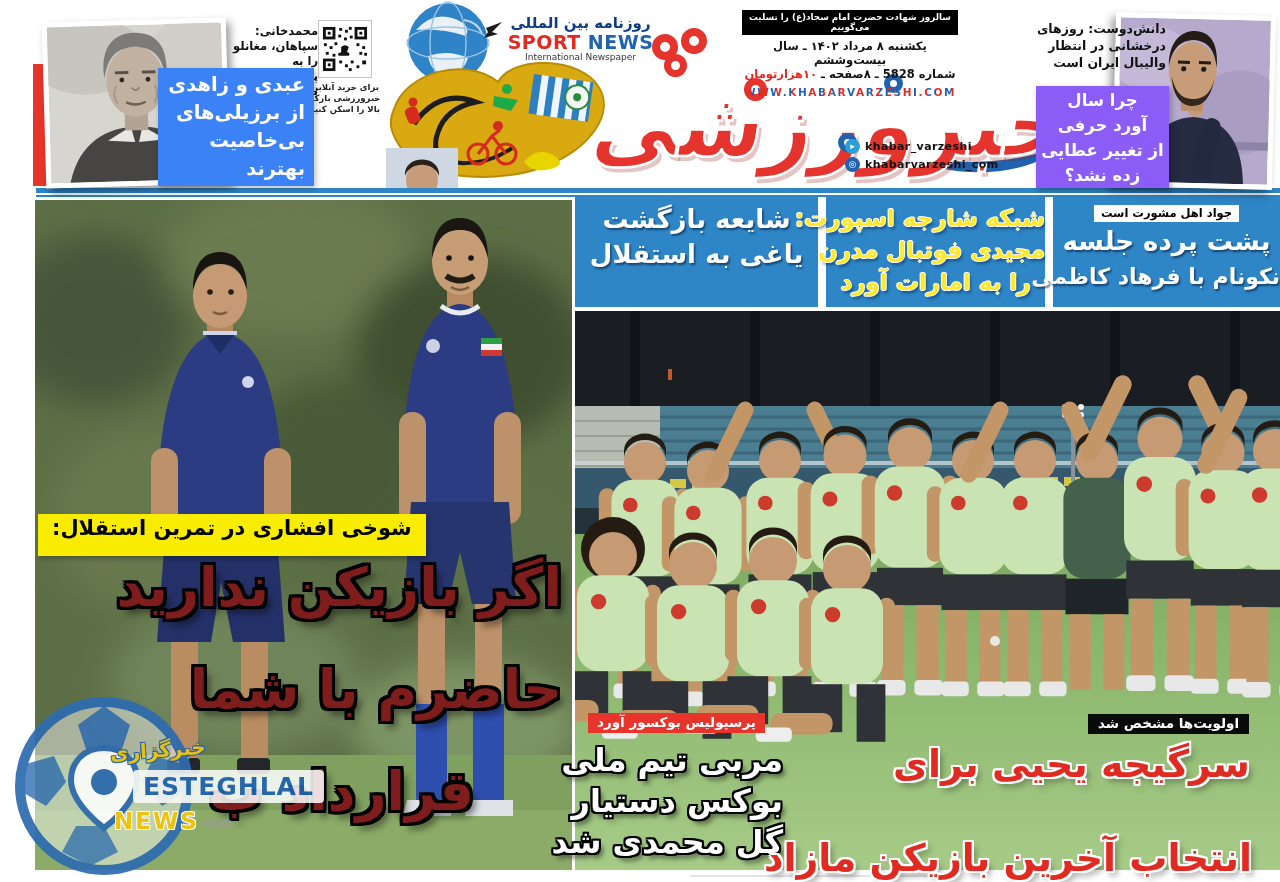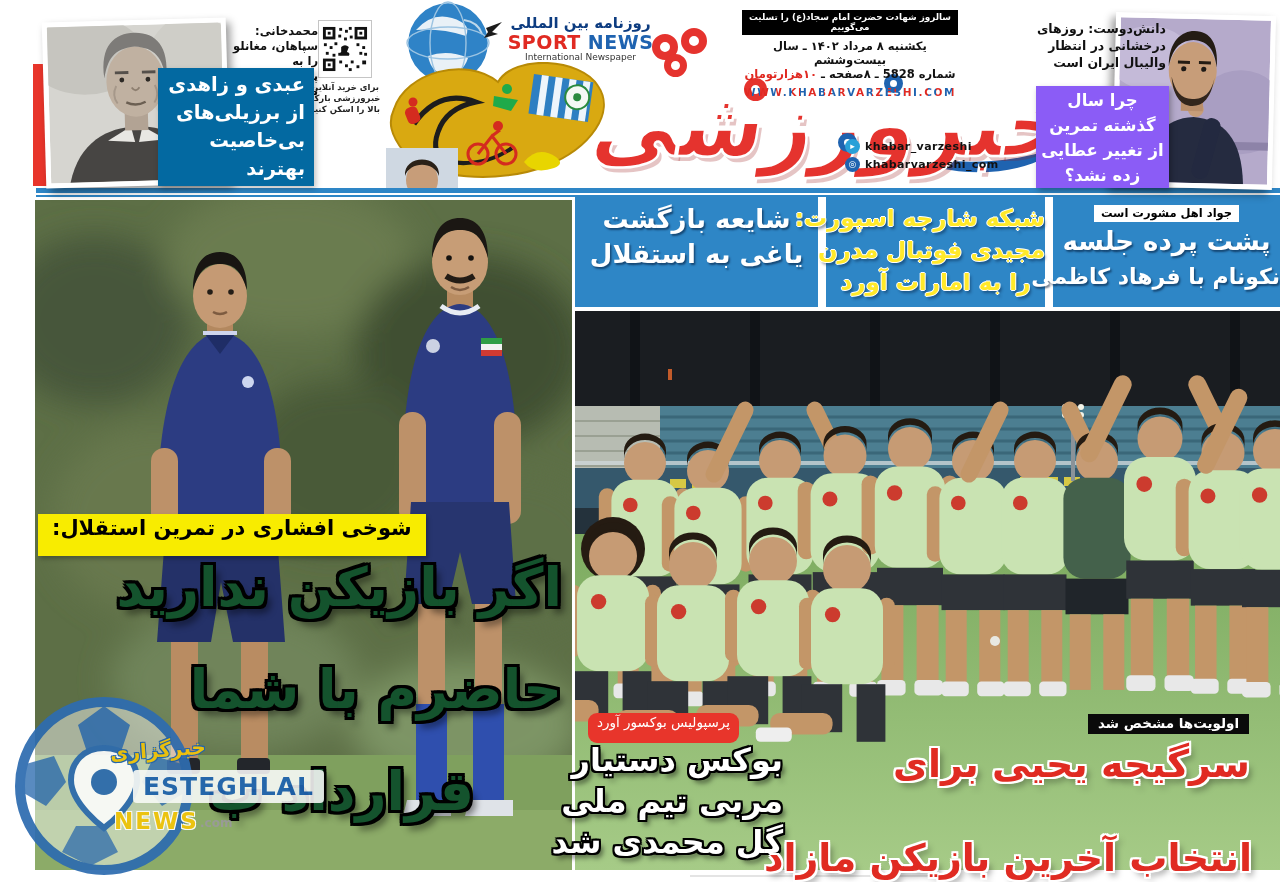--- a/index.html
+++ b/index.html
@@ -3,30 +3,30 @@
 <meta charset="utf-8">
 <style>
   * { margin:0; padding:0; box-sizing:border-box; }
   body { background:#9a9a9a; font-family:"DejaVu Sans", sans-serif; }
   .page { position:relative; width:1280px; height:882px; margin:0 auto; background:#fff; overflow:hidden; }
   .abs { position:absolute; }
   .rtl { direction:rtl; }
   .nw { white-space:nowrap; }
 
   
-  .ow-b { color:#14532d; text-shadow:-3px -3px 0 #000,0 -3px 0 #000,3px -3px 0 #000,-3px 0 0 #000,3px 0 0 #000,-3px 3px 0 #000,0 3px 0 #000,3px 3px 0 #000,6px 7px 7px rgba(0,0,0,.45);text-align:right; }
+  .ow-b { color:#7f1d1d; text-shadow:-3px -3px 0 #000,0 -3px 0 #000,3px -3px 0 #000,-3px 0 0 #000,3px 0 0 #000,-3px 3px 0 #000,0 3px 0 #000,3px 3px 0 #000,6px 7px 7px rgba(0,0,0,.45);text-align:right; }
   .ow-b2 { color:#fff; text-shadow:-2px -2px 0 #000,0 -2px 0 #000,2px -2px 0 #000,-2px 0 0 #000,2px 0 0 #000,-2px 2px 0 #000,0 2px 0 #000,2px 2px 0 #000,4px 5px 5px rgba(0,0,0,.5); }
   .ow-w { color:#e02b22; text-shadow:-2px -2px 0 #fff,0 -2px 0 #fff,2px -2px 0 #fff,-2px 0 0 #fff,2px 0 0 #fff,-2px 2px 0 #fff,0 2px 0 #fff,2px 2px 0 #fff,4px 5px 6px rgba(0,0,0,.35); }
 
   
   .red-strip { left:33px; top:64px; width:15px; height:122px; background:#e8352b; }
   .ph-left { left:44px; top:20px; width:184px; height:166px; background:#fff; padding:5px; transform:rotate(-1.6deg); box-shadow:4px 5px 9px rgba(0,0,0,.4); z-index:1; }
   .ph-left svg, .ph-right svg { width:100%; height:100%; display:block; }
   .lk { left:222px; top:24px; width:96px; font-size:11.5px; line-height:15px; text-align:right; color:#111; font-weight:bold; z-index:2; }
-  .lred { left:158px; top:68px; width:156px; height:118px; background:#0369a1; color:#fff; font-weight:bold; font-size:19.5px; line-height:28px; text-align:right; padding:3px 9px 0 0; z-index:3; box-shadow:2px 3px 6px rgba(0,0,0,.25); }
+  .lred { left:158px; top:68px; width:156px; height:118px; background:#3b82f6; color:#fff; font-weight:bold; font-size:19.5px; line-height:28px; text-align:right; padding:3px 9px 0 0; z-index:3; box-shadow:2px 3px 6px rgba(0,0,0,.25); }
   .qr { left:318px; top:20px; width:54px; height:58px; background:#fff; border:1px solid #c5c5c5; padding:3px; }
   .qr svg { width:100%; height:100%; display:block; }
   .qrc { left:308px; top:82px; width:74px; font-size:8.5px; line-height:11px; font-weight:bold; text-align:center; color:#222; }
 
   .globe { left:398px; top:0; width:112px; height:88px; }
   .tag { left:503px; top:14px; width:155px; text-align:center; }
   .tag-fa { font-size:15px; font-weight:bold; color:#0d3c80; direction:rtl; }
   .tag-en { font-size:19px; font-weight:bold; letter-spacing:.5px; line-height:20px; }
   .tag-en .sport { color:#e02a22; } .tag-en .news { color:#1f63b0; }
   .tag-sub { font-size:9px; color:#333; }
@@ -85,21 +85,21 @@
   .wm { left:12px; top:692px; width:265px; height:188px; z-index:5; opacity:.93; }
   .wm svg { position:absolute; left:0; top:0; width:190px; height:188px; }
   .wm-fa { position:absolute; left:98px; top:46px; color:#f3c50a; font-size:20px; font-weight:bold; direction:rtl; text-shadow:-1px -1px 0 #1f63b0,1px -1px 0 #1f63b0,-1px 1px 0 #1f63b0,1px 1px 0 #1f63b0; transform:rotate(-4deg); }
   .wm-est { position:absolute; left:86px; top:78px; background:rgba(255,255,255,.92); color:#1f63b0; font-size:25px; font-weight:bold; letter-spacing:1px; padding:2px 10px; border-radius:4px;margin-left:35px; }
   .wm-news { position:absolute; left:102px; top:116px; color:#f3c50a; font-size:23px; font-weight:bold; letter-spacing:2px; text-shadow:-1px -1px 0 #fff,1px -1px 0 #fff,-1px 1px 0 #fff,1px 1px 0 #fff; }
   .wm-com { position:absolute; left:188px; top:124px; color:#9a9a9a; font-size:12px; font-weight:bold; }
 
   
   .main-photo { left:575px; top:311px; width:705px; height:559px; overflow:hidden; }
   .main-photo svg { width:100%; height:100%; display:block; }
-  .box-kick { left:588px; top:713px; background:#e8352b; color:#fff; font-size:13.5px; font-weight:normal; padding:1px 9px 13px; direction:rtl; z-index:4;border-radius:9px; }
+  .box-kick { left:588px; top:713px; background:#e8352b; color:#fff; font-size:13.5px; font-weight:bold; padding:1px 9px 3px; direction:rtl; z-index:4; }
   .box-h { left:578px; top:740px; width:205px; text-align:center; font-weight:bold; font-size:32px; line-height:41px; direction:rtl; z-index:4; }
   .yah-kick { left:1088px; top:714px; background:#0a0a0a; color:#fff; font-size:13.5px; font-weight:bold; padding:1px 10px 3px; direction:rtl; z-index:4; }
   .yah-h { font-weight:bold; font-size:38px; direction:rtl; z-index:4; }
   .y1 { right:30px; top:742px; }
   .y2 { right:28px; top:836px; }
 
   .foot-line { left:690px; top:875px; width:240px; height:2px; background:#e4e4e4; }
 </style>
 </head>
 <body>
@@ -311,21 +311,21 @@
       <path d="M52,58 C54,80 64,87 73,87 C84,87 92,79 95,58 C92,75 84,80 73,80 C62,80 56,73 52,58 Z" fill="#33261c"></path>
       <circle cx="64" cy="50" r="2.6" fill="#1e1a16"></circle>
         <circle cx="84" cy="50" r="2.6" fill="#1e1a16"></circle>
       <rect x="58" y="42" width="12" height="3" fill="#241c14"></rect>
         <rect x="79" y="42" width="12" height="3" fill="#241c14"></rect>
     </svg>
   </div>
 
   <div class="abs rred rtl">
     <div>چرا سال</div>
-    <div>گذشته تمرین</div>
+    <div>آورد حرفی</div>
     <div>از تغییر عطایی</div>
     <div>زده نشد؟</div>
   </div>
 
   <div class="abs rule1"></div>
   <div class="abs rule2"></div>
 
   <div class="abs band">
     <div class="col cA">
       <div class="band-line">شایعه بازگشت</div>
@@ -554,22 +554,22 @@
       <use href="#pk" transform="translate(38,245) scale(2.4)"></use>
       <use href="#pk" transform="translate(118,255) scale(2.4)"></use>
       <use href="#pk" transform="translate(198,250) scale(2.4)"></use>
       <use href="#pk" transform="translate(272,258) scale(2.4)"></use>
       <circle cx="420" cy="330" r="5" fill="#e8e8e2"></circle>
     </svg>
   </div>
 
   <div class="abs box-kick">پرسپولیس بوکسور آورد</div>
   <div class="abs box-h">
+    <div class="ow-b2 nw">مربی تیم ملی</div>
     <div class="ow-b2 nw">بوکس دستیار</div>
-    <div class="ow-b2 nw">مربی تیم ملی</div>
     <div class="ow-b2 nw">گل محمدی شد</div>
   </div>
 
   <div class="abs yah-kick">اولویت‌ها مشخص شد</div>
   <div class="abs yah-h ow-w nw y1">سرگیجه یحیی برای</div>
   <div class="abs yah-h ow-w nw y2">انتخاب آخرین بازیکن مازاد</div>
 
   <div class="abs foot-line"></div>
 </div>
 

